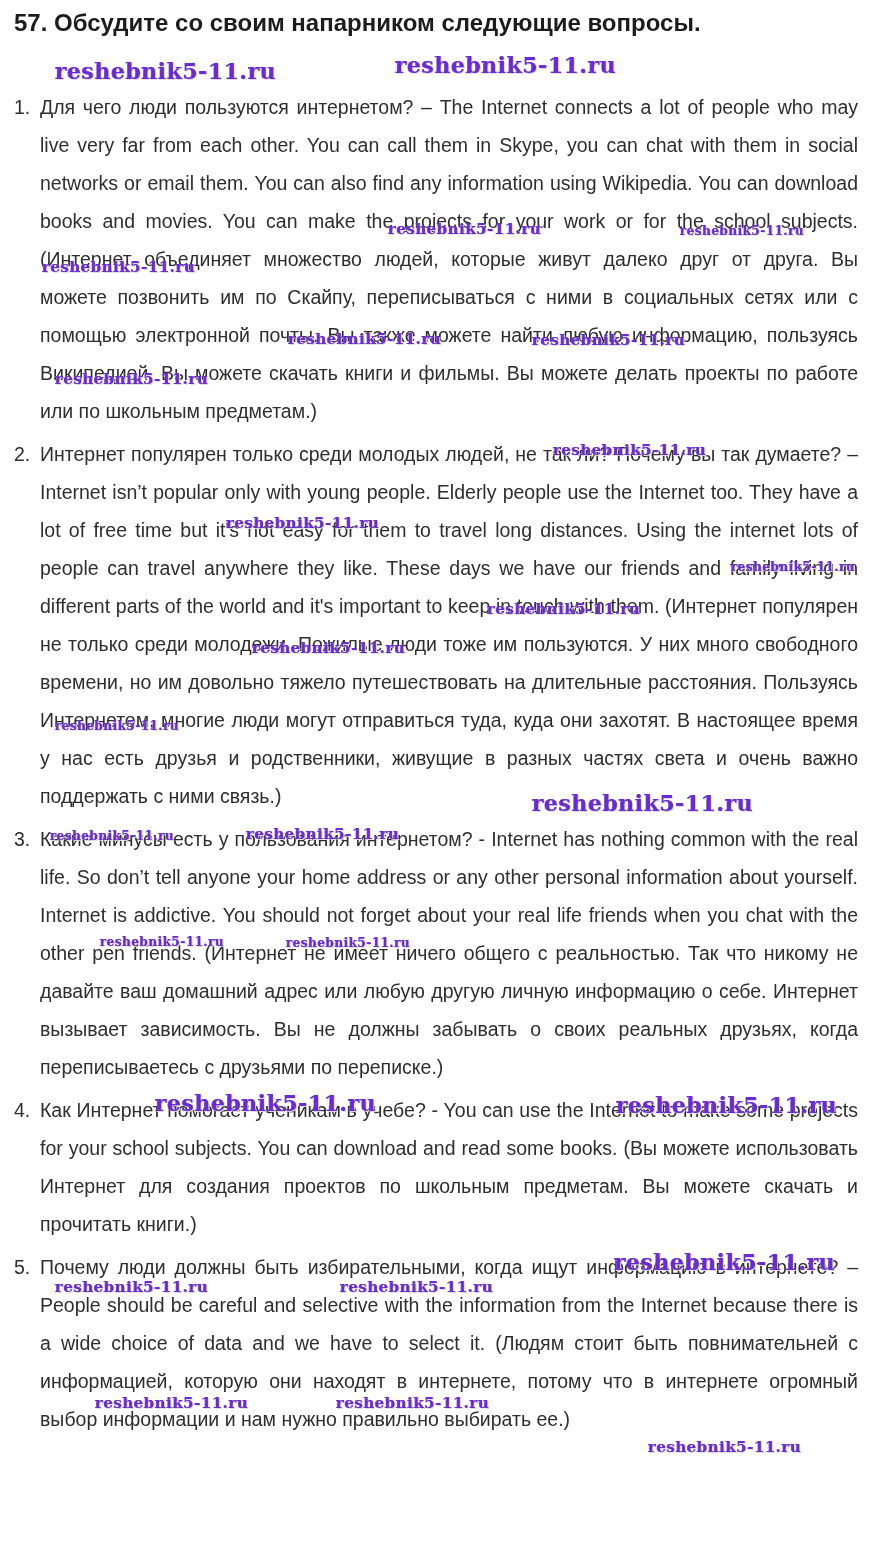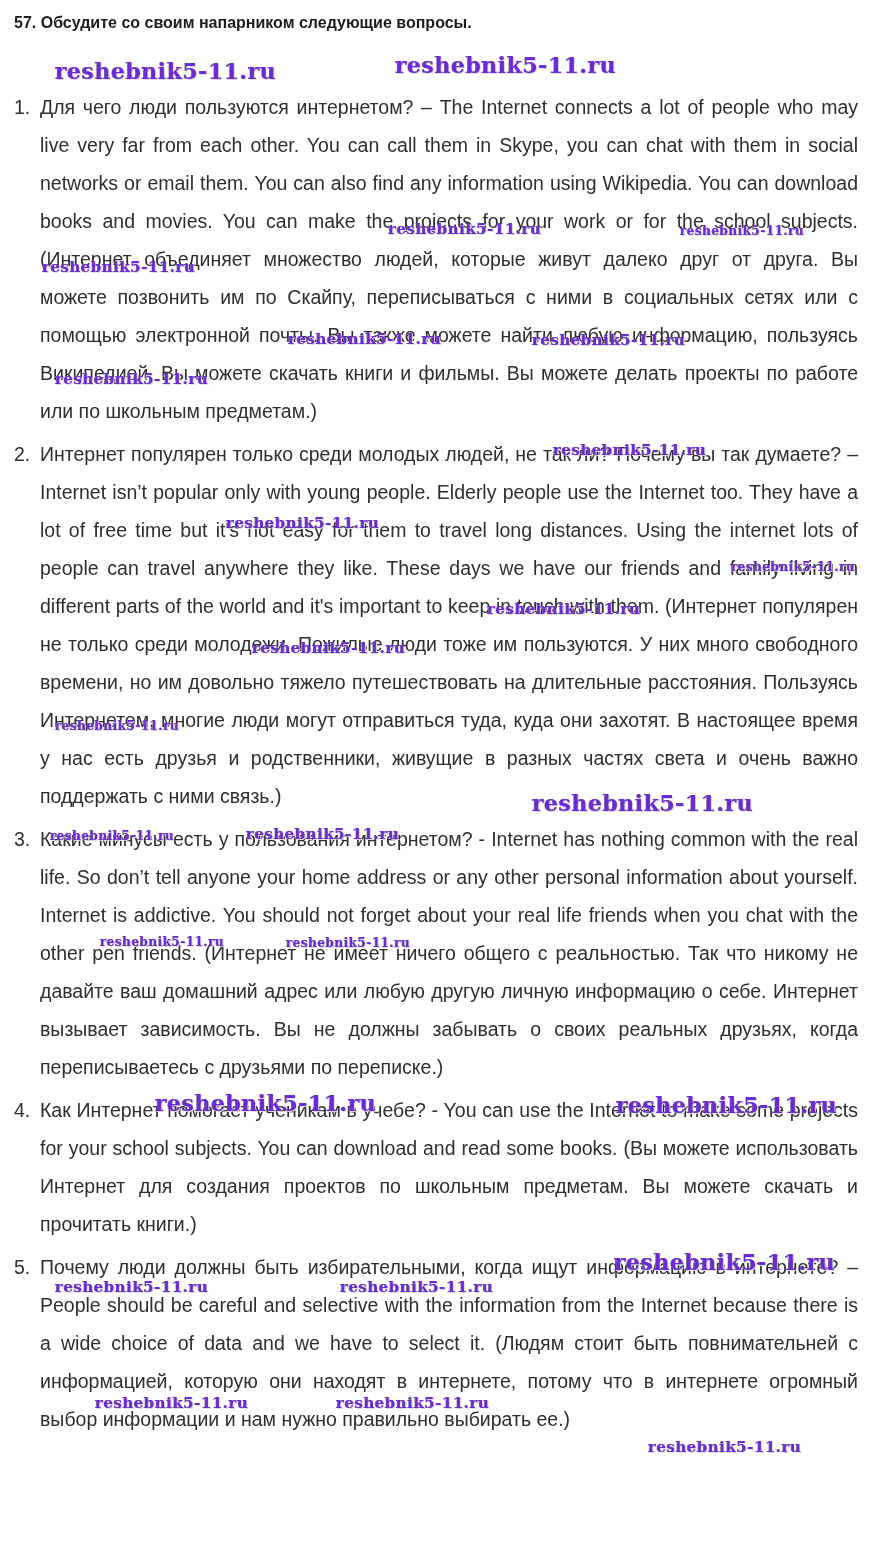--- a/index.html
+++ b/index.html
@@ -19,21 +19,21 @@
     height: 1561px;
     overflow: hidden;
     background: #ffffff;
   }
   .content {
     position: relative;
     padding: 8px 15px 0 14px;
     z-index: 1;
   }
   .title {
-    font-size: 16px;
+    font-size: 24px;
     font-weight: bold;
     color: #1c1c1c;
     margin: 2px 0 0 0;
     line-height: 26px;
   }
   .spacer-after-title { height: 52px; }
   .item {
     font-size: 19.5px;
     line-height: 38px;
     text-align: justify;

